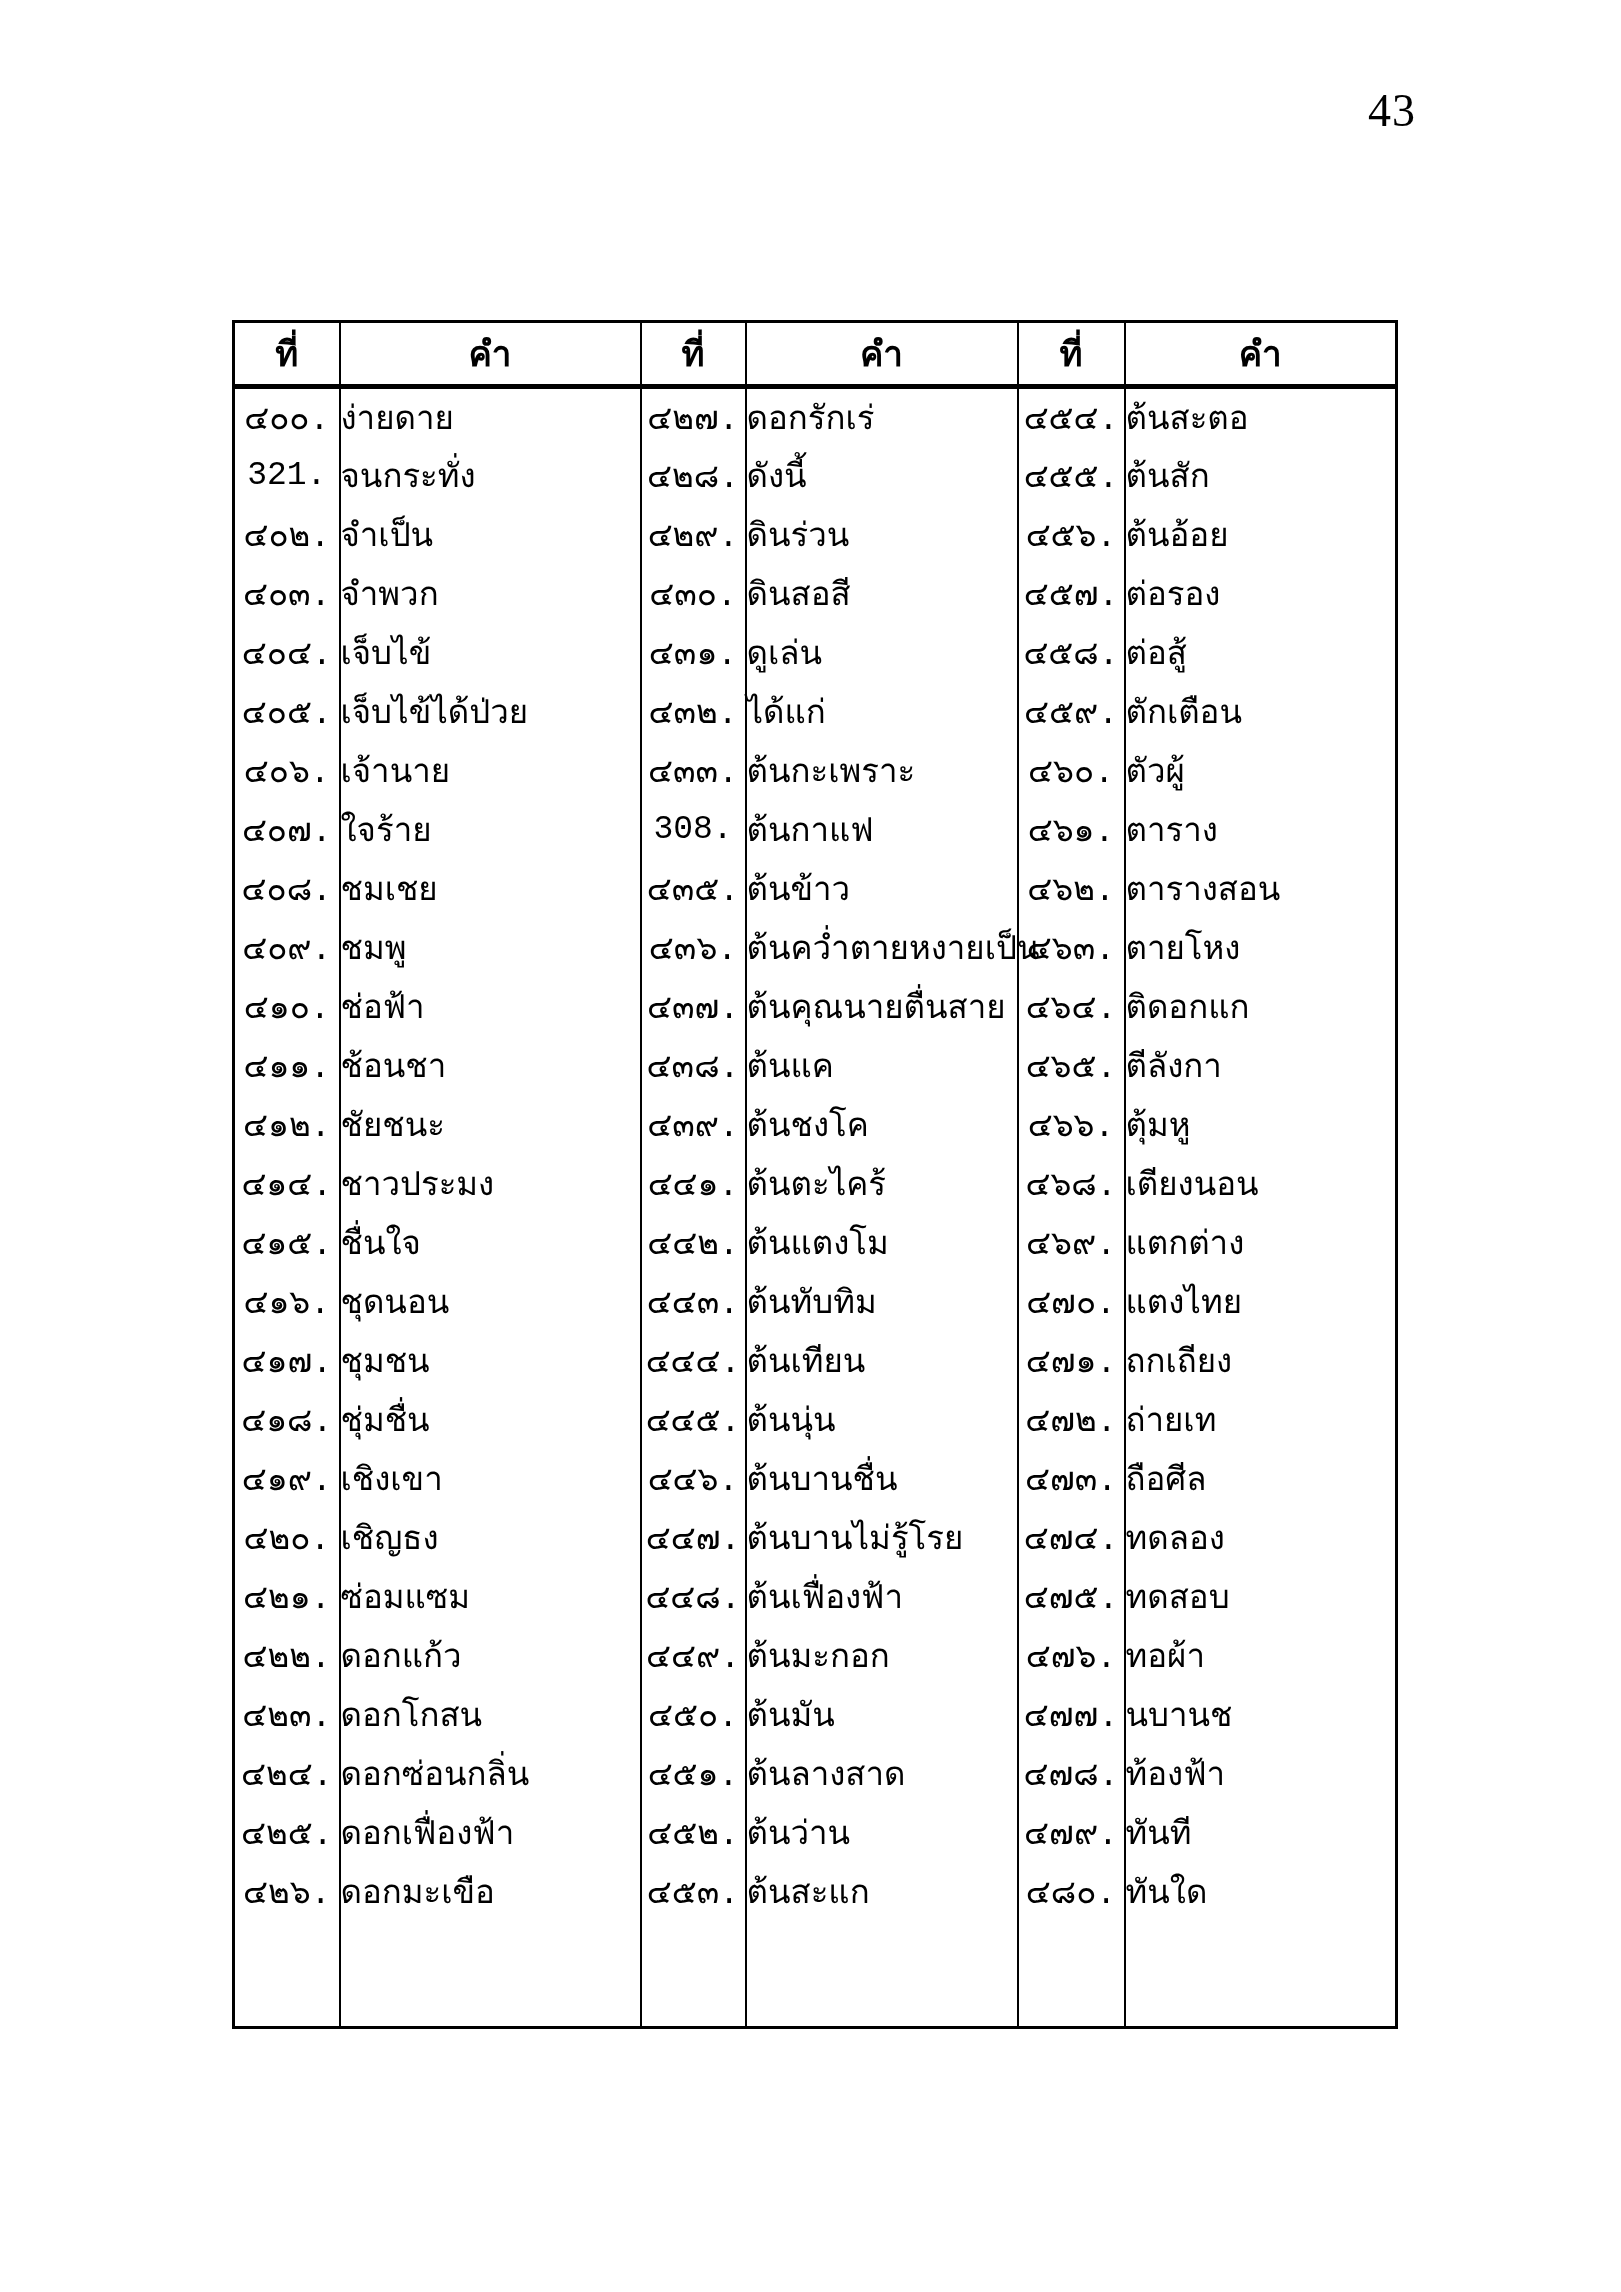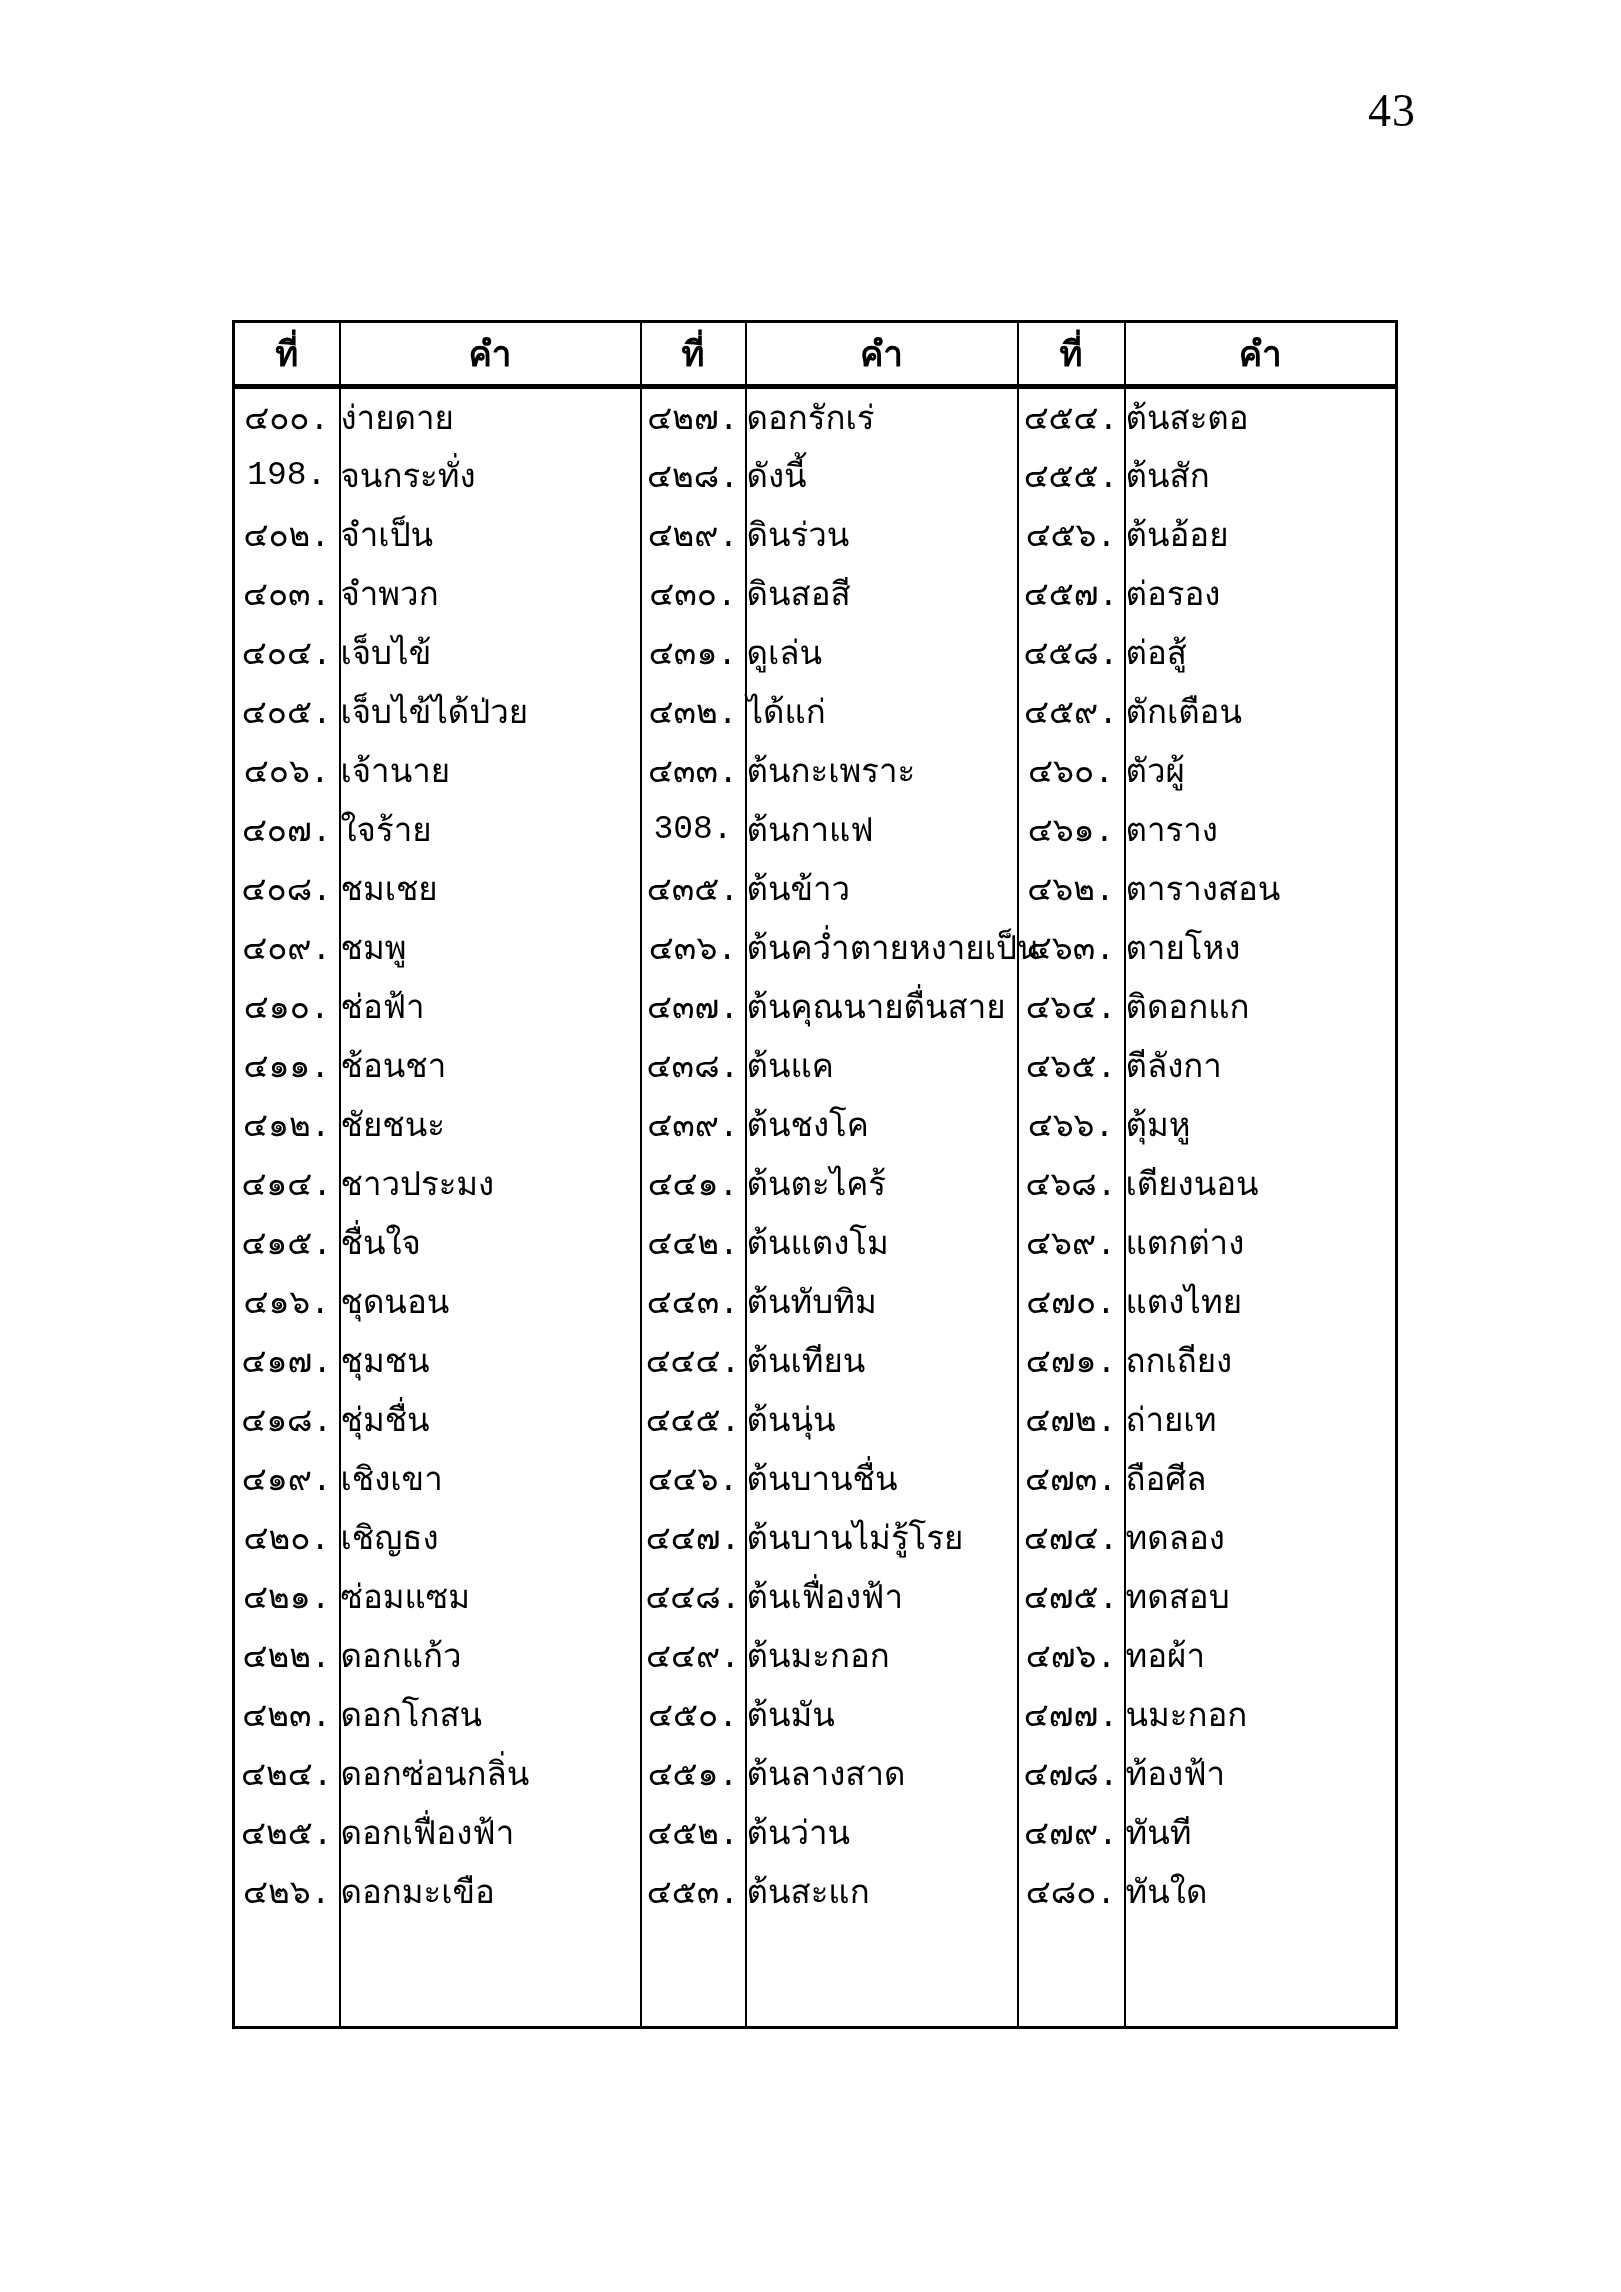--- a/index.html
+++ b/index.html
@@ -90,21 +90,21 @@
   <tbody id="table-body">
       <tr class="data-row">
         <td class="num-cell">๔๐๐.</td>
         <td class="word-cell">ง่ายดาย</td>
         <td class="num-cell">๔๒๗.</td>
         <td class="word-cell">ดอกรักเร่</td>
         <td class="num-cell">๔๕๔.</td>
         <td class="word-cell">ต้นสะตอ</td>
       </tr>
       <tr class="data-row">
-        <td class="num-cell">198.</td>
+        <td class="num-cell">321.</td>
         <td class="word-cell">จนกระทั่ง</td>
         <td class="num-cell">๔๒๘.</td>
         <td class="word-cell">ดังนี้</td>
         <td class="num-cell">๔๕๕.</td>
         <td class="word-cell">ต้นสัก</td>
       </tr>
       <tr class="data-row">
         <td class="num-cell">๔๐๒.</td>
         <td class="word-cell">จำเป็น</td>
         <td class="num-cell">๔๒๙.</td>
@@ -263,21 +263,21 @@
         <td class="word-cell">ต้นมะกอก</td>
         <td class="num-cell">๔๗๖.</td>
         <td class="word-cell">ทอผ้า</td>
       </tr>
       <tr class="data-row">
         <td class="num-cell">๔๒๓.</td>
         <td class="word-cell">ดอกโกสน</td>
         <td class="num-cell">๔๕๐.</td>
         <td class="word-cell">ต้นมัน</td>
         <td class="num-cell">๔๗๗.</td>
-        <td class="word-cell">นมะกอก</td>
+        <td class="word-cell">นบานช</td>
       </tr>
       <tr class="data-row">
         <td class="num-cell">๔๒๔.</td>
         <td class="word-cell">ดอกซ่อนกลิ่น</td>
         <td class="num-cell">๔๕๑.</td>
         <td class="word-cell">ต้นลางสาด</td>
         <td class="num-cell">๔๗๘.</td>
         <td class="word-cell">ท้องฟ้า</td>
       </tr>
       <tr class="data-row">

